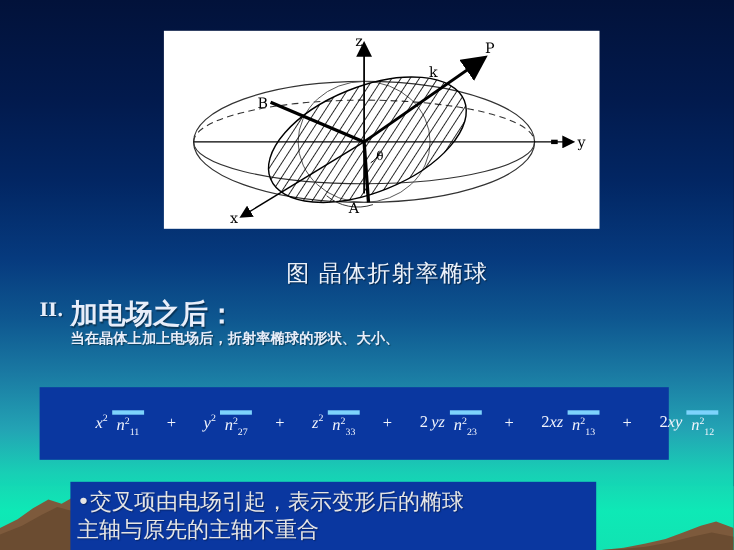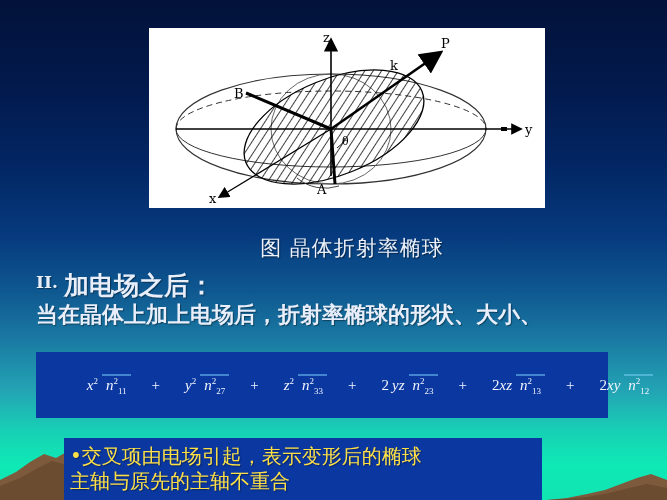--- a/index.html
+++ b/index.html
@@ -53,49 +53,49 @@
     position:absolute;left:36px;top:272px;right:40px;
     color:#e8eefa;
     font-family:"DejaVu Serif","Liberation Serif",serif;
     text-shadow:1px 1px 1px rgba(0,0,0,.4);
     font-weight:bold;
   }
   .numrow{display:flex;align-items:flex-start;}
   .numeral{font-size:17px;min-width:28px;}
   .headline{font-size:25px;line-height:1.15;}
   .para{
-    font-size:22px;line-height:1.12;
+    margin-left:28px;font-size:13px;line-height:1.12;
     margin-top:1px;
   }
 
   
   .fbox{
     position:absolute;left:36px;top:352px;width:572px;height:66px;
     background:#0a37a0;
   }
   .formula{
     position:absolute;left:0;right:0;top:50%;transform:translateY(-50%);
     display:flex;align-items:center;justify-content:center;
     color:#f2f5fd;font-size:15px;
     font-family:"Liberation Serif","DejaVu Serif",serif;
     padding-left:120px;
   }
   .frac{display:inline-flex;align-items:center;
         margin:0 18px;line-height:1;justify-content:flex-end;}
   .frac .num{padding:0 4px 1px 4px;font-style:italic;white-space:nowrap;}
-  .frac .den{padding:1px 4px 0 4px;border-top:1px solid #7dd3fc;font-style:italic;white-space:nowrap;}
+  .frac .den{padding:1px 4px 0 4px;border-top:4px solid #7dd3fc;font-style:italic;white-space:nowrap;}
   .op{margin:0 3px;font-style:normal;}
   sup,sub{font-size:9px;font-style:normal;}
   .up{font-style:normal;}
 
   
   .bbox{
     position:absolute;left:64px;top:438px;width:478px;height:62px;
     background:#0a37a0;
-    color:#fde047;
+    color:#e5e5e5;
     font-family:"DejaVu Serif","Liberation Serif",serif;
     font-size:20px;line-height:1.24;
     padding:6px 0 0 6px;
     box-sizing:border-box;
     text-shadow:1px 1px 1px rgba(0,0,0,.35);
   }
   .bline{white-space:nowrap;}
 </style>
 </head>
 <body>

